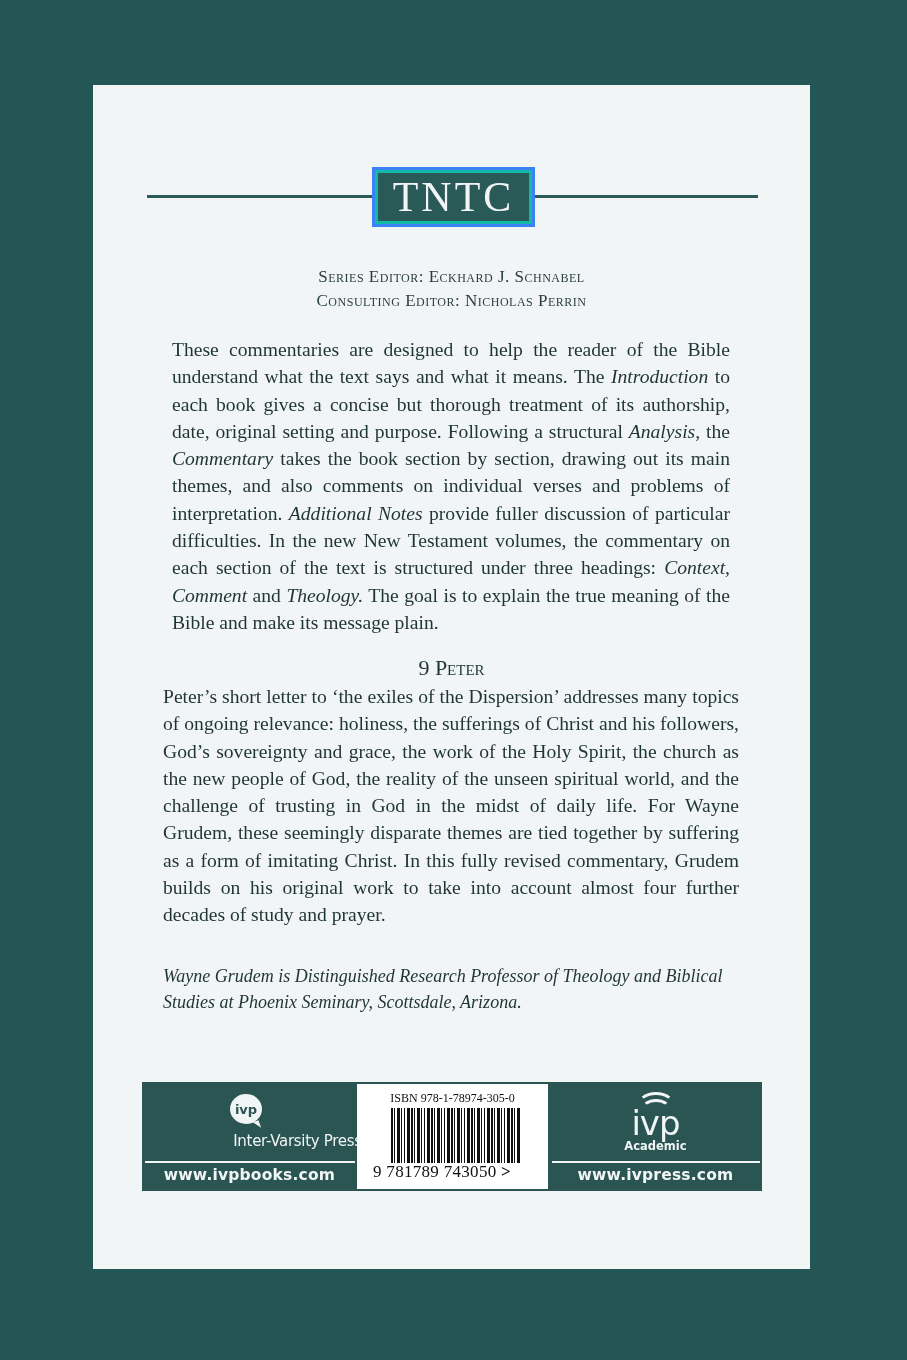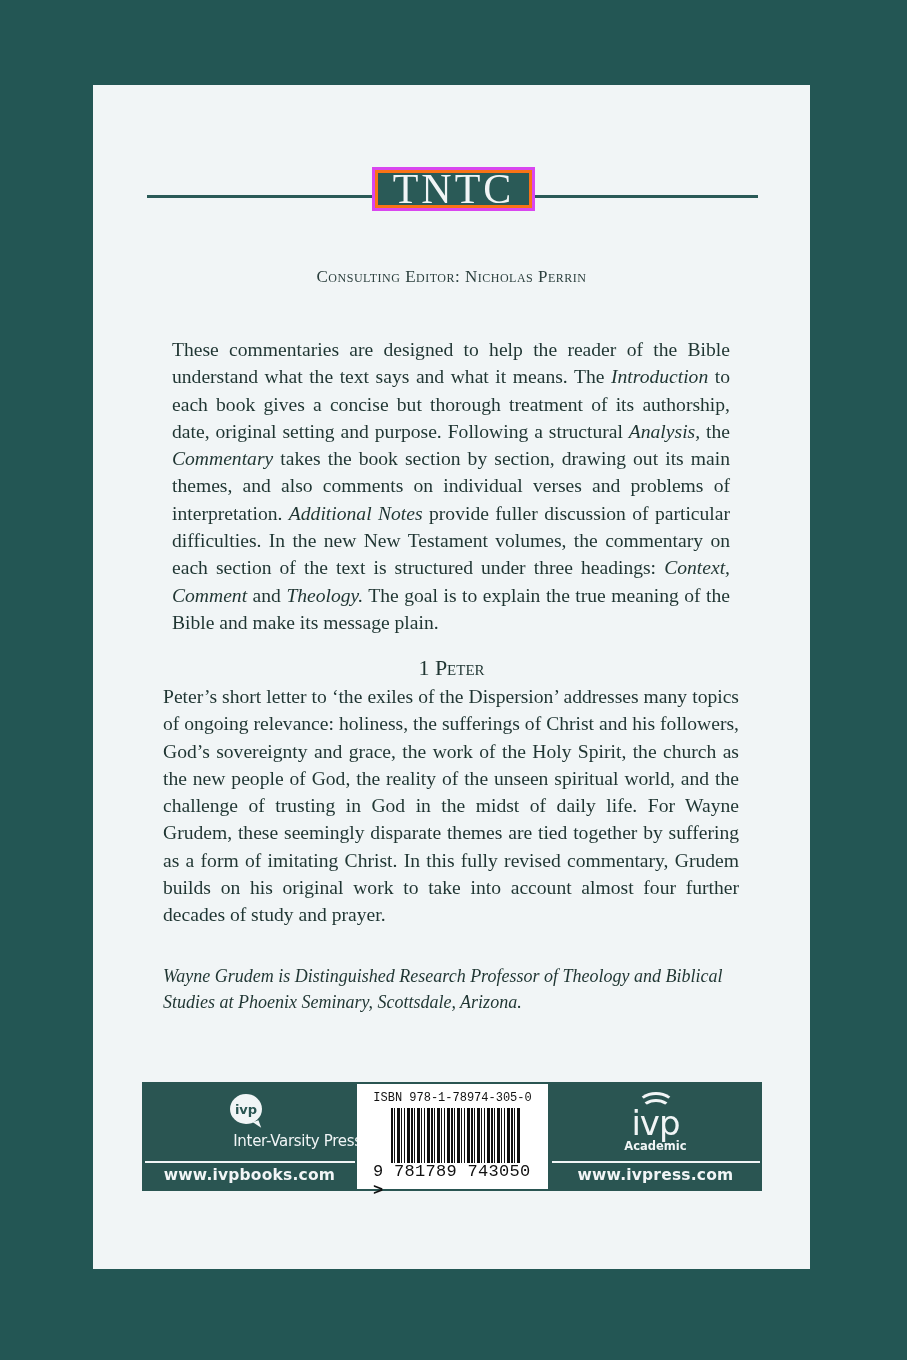--- a/index.html
+++ b/index.html
@@ -20,24 +20,24 @@
   
   .rule {
     position: absolute;
     left: 147px; top: 195px;
     width: 611px; height: 3px;
     background: #2a5a57;
   }
   .badge-outer {
     position: absolute;
     left: 372px; top: 167px;
-    width: 163px; height: 44px;
+    width: 163px; height: 60px;
     box-sizing: border-box;
-    border: 3px solid #d946ef;
-    background: #f97316;
+    border: 3px solid #3b82f6;
+    background: #14b8a6;
   }
   .badge-inner {
     position: absolute;
     left: 3px; top: 3px; right: 3px; bottom: 3px;
     background: #2a5a57;
     color: #f1f5f6;
     display: flex; align-items: center; justify-content: center;
     font-size: 42px;
     letter-spacing: 3px;
     font-family: "Liberation Serif", serif;
@@ -135,21 +135,21 @@
   .ivp-big {
     font-size: 34px; line-height: 30px; letter-spacing: -1px;
     font-family: "DejaVu Sans", sans-serif;
   }
   .academic-label { font-size: 11.5px; font-weight: bold; margin-top: 1px; }
   .barcode-box {
     position: absolute;
     left: 215px; top: 2px;
     width: 191px; height: 105px;
     background: #ffffff;
-    font-family: Liberation Mono, monospace;
+    font-family: Liberation Serif, serif;
     color: #111;
   }
   .isbn-label {
     position: absolute; left: 0; width: 100%; top: 7px;
     text-align: center; font-size: 12px;
   }
   .bars {
     position: absolute; left: 34px; top: 24px;
     width: 130px; height: 55px;
     background: repeating-linear-gradient(90deg,
@@ -173,28 +173,29 @@
 <body>
 
 <div class="panel"></div>
 
 <div class="rule"></div>
 <div class="badge-outer">
   <div class="badge-inner">TNTC</div>
 </div>
 
 <div class="editors">
+  <div>Series Editor: Eckhard J. Schnabel</div>
   <div>Consulting Editor: Nicholas Perrin</div>
 </div>
 
 <div class="body-text intro">
   <p id="intro-p"><span>These commentaries are designed to help the reader of the Bible understand what the text says and what it means. The </span><i>Introduction</i><span> to each book gives a concise but thorough treatment of its authorship, date, original setting and purpose. Following a structural </span><i>Analysis,</i><span> the </span><i>Commentary</i><span> takes the book section by section, drawing out its main themes, and also comments on individual verses and problems of interpretation. </span><i>Additional Notes</i><span> provide fuller discussion of particular difficulties. In the new New Testament volumes, the commentary on each section of the text is structured under three headings: </span><i>Context, Comment</i><span> and </span><i>Theology.</i><span> The goal is to explain the true meaning of the Bible and make its message plain.</span></p>
 </div>
 
-<div class="book-title">1 Peter</div>
+<div class="book-title">9 Peter</div>
 
 <div class="body-text book">
   <p>Peter’s short letter to ‘the exiles of the Dispersion’ addresses many topics of ongoing relevance: holiness, the sufferings of Christ and his followers, God’s sovereignty and grace, the work of the Holy Spirit, the church as the new people of God, the reality of the unseen spiritual world, and the challenge of trusting in God in the midst of daily life. For Wayne Grudem, these seemingly disparate themes are tied together by suffering as a form of imitating Christ. In this fully revised commentary, Grudem builds on his original work to take into account almost four further decades of study and prayer.</p>
 </div>
 
 <div class="author">Wayne Grudem is Distinguished Research Professor of Theology and Biblical Studies at Phoenix Seminary, Scottsdale, Arizona.</div>
 
 <div class="bar">
   <div class="pub-left">
     <div class="ivp-bubble">

